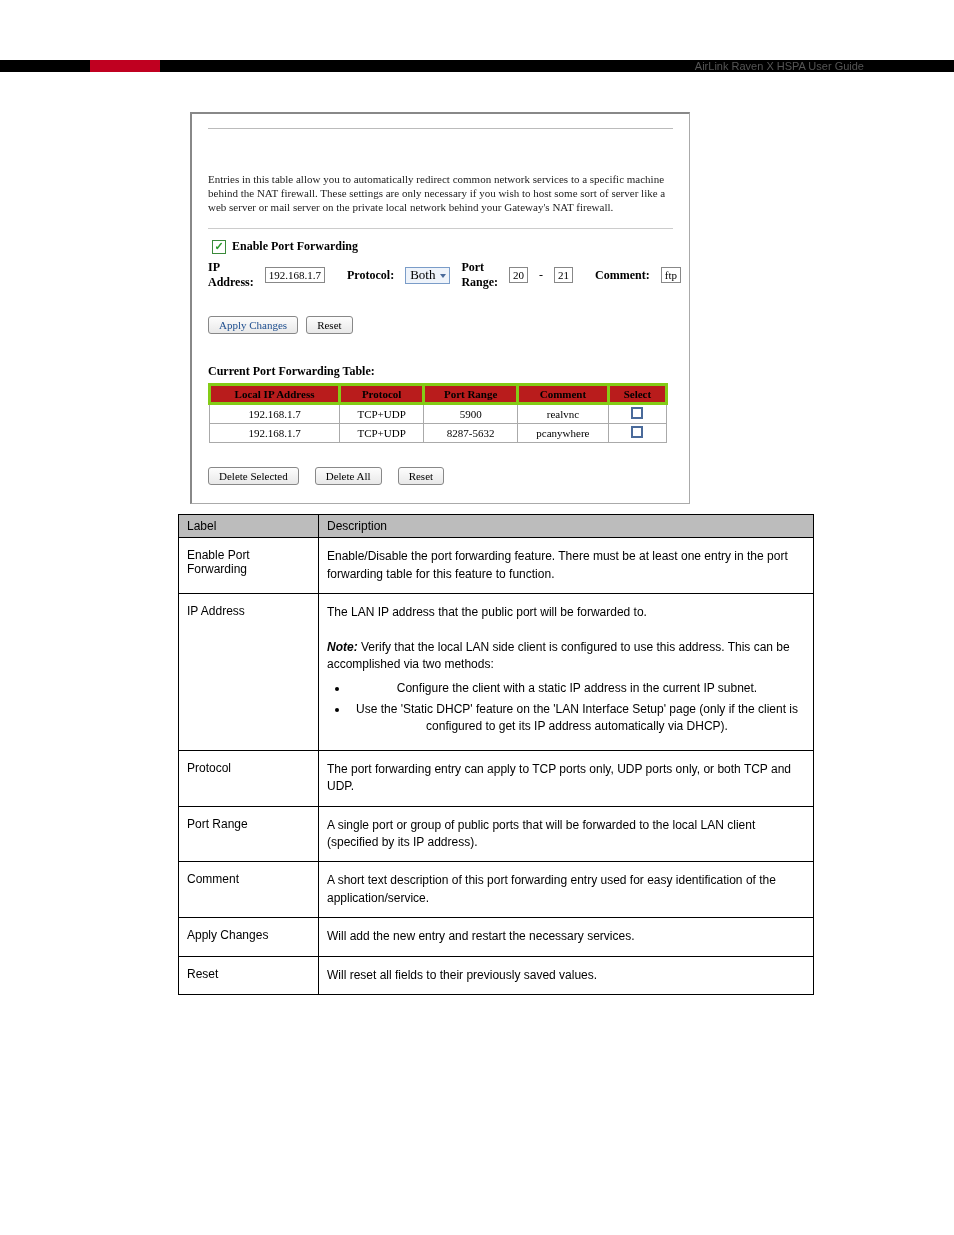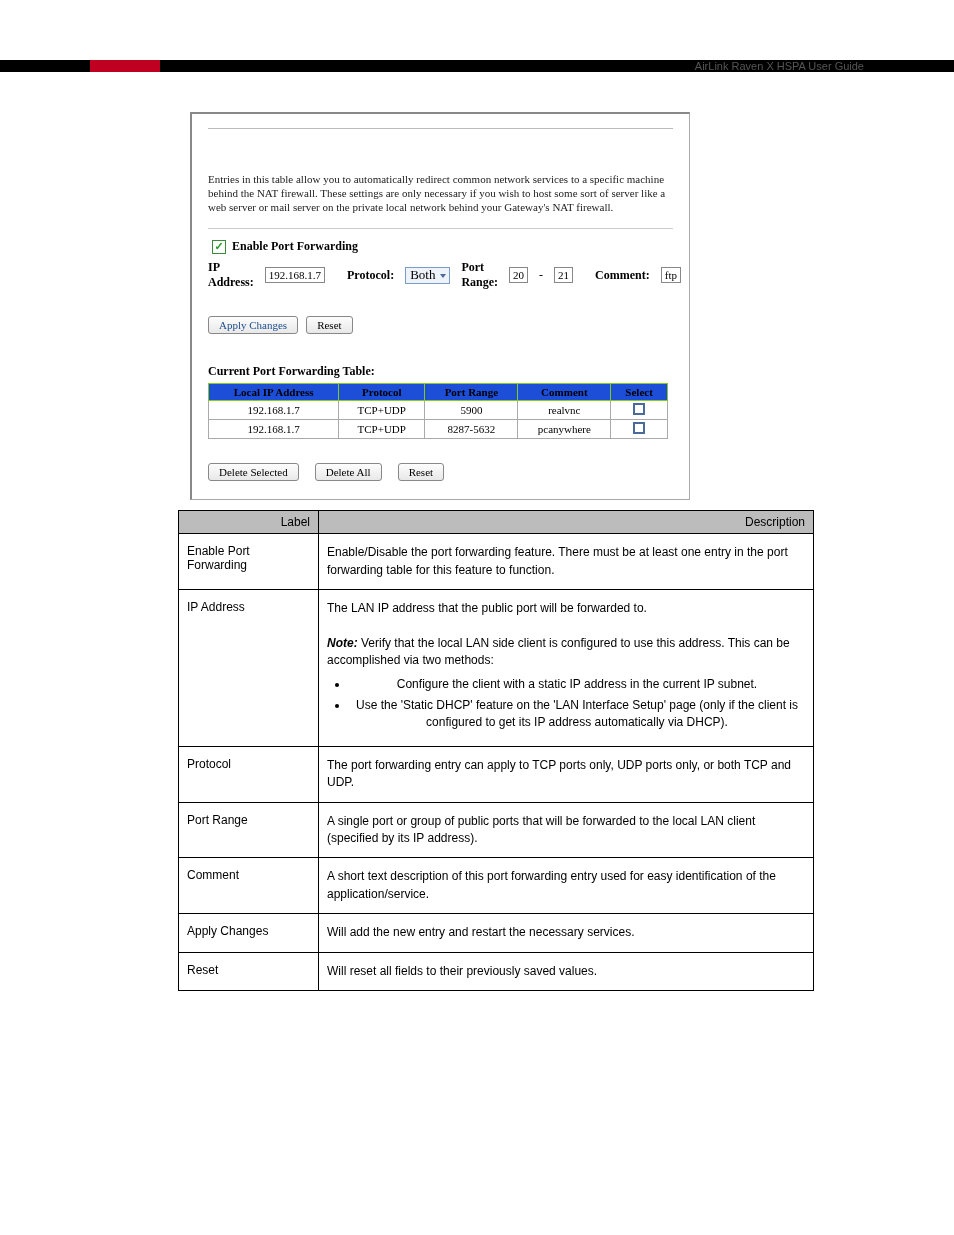--- a/index.html
+++ b/index.html
@@ -137,24 +137,24 @@
     font-weight: bold;
     margin-bottom: 4px;
   }
   .fwd-table {
     width: 460px;
     border: 1px solid #888;
     border-collapse: collapse;
     font-size: 11px;
   }
   .fwd-table th {
-    background: #1d4ed8;
+    background: #b91c1c;
     color: #000;
     font-weight: bold;
-    border: 1px solid #84cc16;
+    border: 3px solid #84cc16;
     padding: 2px 6px;
     text-align: center;
     font-size: 11px;
   }
   .fwd-table td {
     border: 1px solid #aaa;
     padding: 2px 6px;
     text-align: center;
   }
   .rowchk {
@@ -169,21 +169,21 @@
     width: 636px;
     margin-left: 178px;
     border-collapse: collapse;
     font-family: Arial, sans-serif;
     font-size: 12px;
   }
   .def-table th {
     background: #bcbcbc;
     border: 1px solid #000;
     padding: 4px 8px;
-    text-align: right;
+    text-align: left;
     font-weight: normal;
     font-size: 12px;
   }
   .def-table td {
     border: 1px solid #000;
     padding: 10px 8px;
     vertical-align: top;
   }
   .def-table td:first-child { width: 140px; }
   .def-table .desc { line-height: 1.45; }

